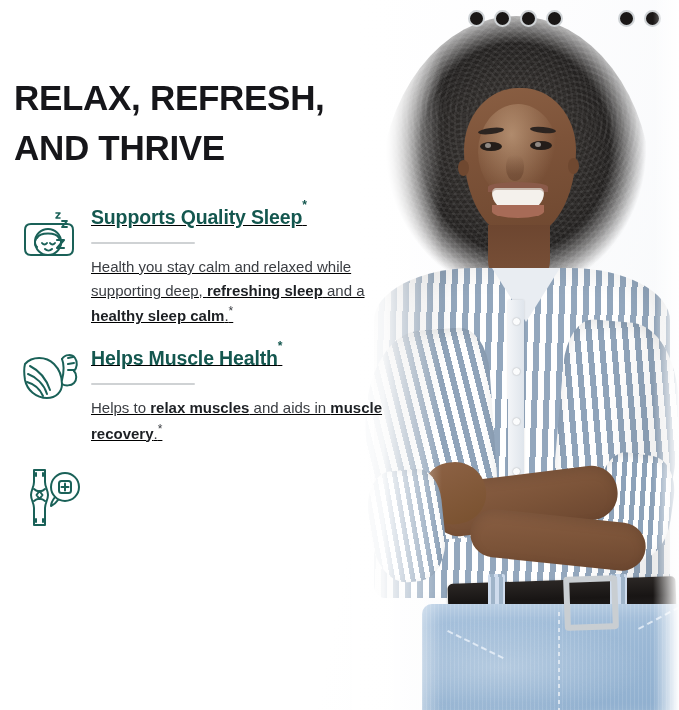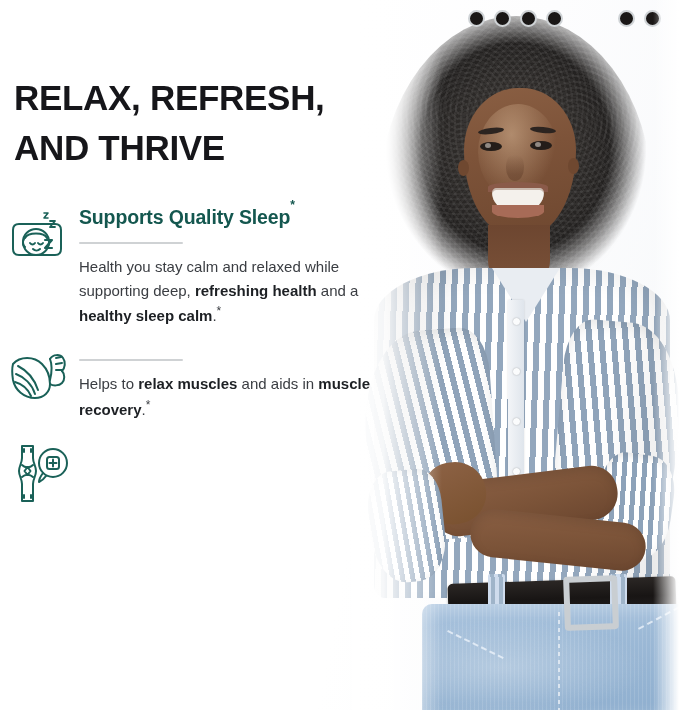--- a/index.html
+++ b/index.html
@@ -24,23 +24,24 @@
     line-height:1.42;
     letter-spacing:-0.3px;
     color:#16161a;
     text-transform:uppercase;
     white-space:pre-line;
     z-index:5;
   }
 
   
   .benefits{
-    position:absolute;left:1px;top:205px;
+    position:absolute;left:13px;top:205px;
     width:400px;
     z-index:5;
+    text-decoration:underline;
   }
   .benefit{
     position:relative;
     display:flex;
     align-items:flex-start;
     margin-bottom:18px;
   }
   .benefit .iconwrap{
     width:78px;
     flex:0 0 78px;
@@ -376,40 +377,43 @@
           <path d="M36 31 h7 l-7 8 h7" stroke-width="2.1"></path>
           <path d="M41 12 h5 l-5 6 h5" stroke-width="1.8"></path>
           <path d="M35 4 h4 l-4 5 h4" stroke-width="1.6"></path>
         </svg>
       </div>
       <div class="body">
         <h2 class="bh">
           <span>Supports Quality Sleep</span><sup>*</sup>
         </h2>
         <div class="rule"></div>
-        <p class="btxt"><span>Health you stay calm and relaxed while supporting deep, </span><b>refreshing health</b><span> and a </span><b>healthy sleep calm</b><span>.</span><span class="ast">*</span></p>
+        <p class="btxt"><span>Health you stay calm and relaxed while supporting deep, </span><b>refreshing sleep</b><span> and a </span><b>healthy sleep calm</b><span>.</span><span class="ast">*</span></p>
       </div>
     </div>
 
     <div class="benefit">
       <div class="iconwrap">
         <svg class="ico" width="60" height="54" viewBox="0 0 60 54" fill="none" stroke="#1a6158" stroke-width="2" stroke-linecap="round" stroke-linejoin="round">
           <path d="M3 14 C10 6 24 6 32 14 C38 20 40 28 40 34 C40 42 34 48 25 48 C14 48 5 40 3 30 C2 24 2 18 3 14 Z"></path>
           <path d="M40 30 C42 22 42 14 40 9"></path>
           <path d="M40 9 C43 4 50 4 53 8 C56 12 55 18 52 21"></path>
           <path d="M52 21 C55 24 55 30 52 33 C49 36 43 36 40 34"></path>
           <path d="M46 8 l5 -1"></path>
           <path d="M46 14 l6 -1"></path>
           <path d="M46 20 l6 0"></path>
           <path d="M8 16 C16 20 24 28 28 40"></path>
           <path d="M6 24 C14 27 22 34 25 44"></path>
           <path d="M5 32 C12 34 18 39 21 46"></path>
         </svg>
       </div>
       <div class="body">
+        <h2 class="bh">
+          <span>Helps Muscle Health</span><sup>*</sup>
+        </h2>
         <div class="rule"></div>
         <p class="btxt"><span>Helps to </span><b>relax muscles</b><span> and aids in </span><b>muscle recovery</b><span>.</span><span class="ast">*</span></p>
       </div>
     </div>
 
     <div class="benefit">
       <div class="iconwrap">
         <svg class="ico" width="62" height="62" viewBox="0 0 62 62" fill="none" stroke="#1a6158" stroke-width="2" stroke-linecap="round" stroke-linejoin="round">
           <path d="M13 3 L24 3 L24 15 C24 20 27 23 27 28 C27 33 24 36 24 41 L24 58 L13 58 L13 41 C13 36 10 33 10 28 C10 23 13 20 13 15 Z"></path>
           <path d="M13 22 C16 25 21 25 24 22"></path>

